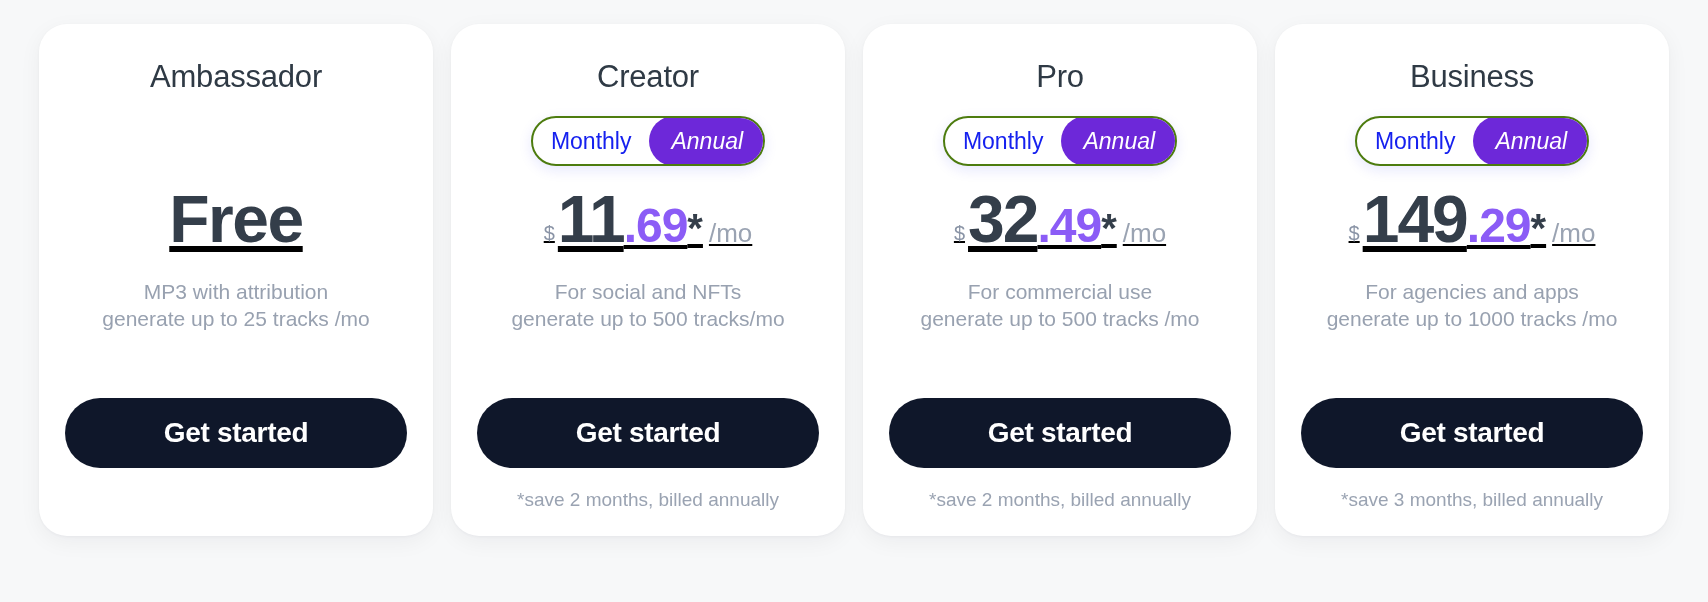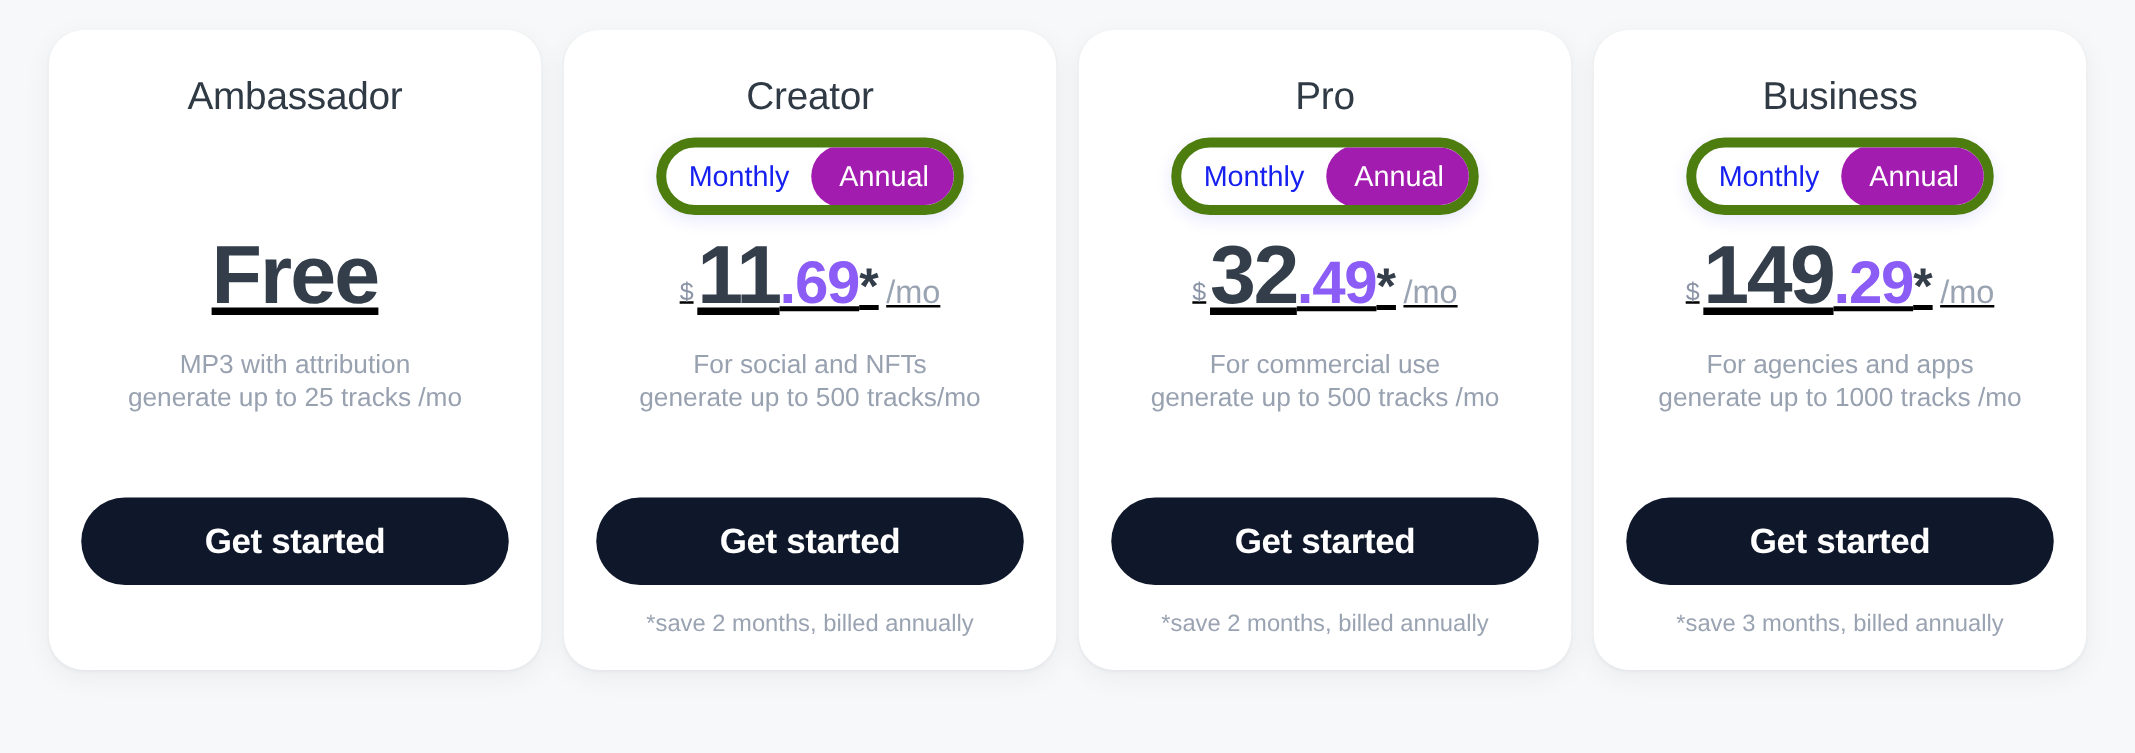--- a/index.html
+++ b/index.html
@@ -52,21 +52,21 @@
   .toggle-wrap {
     margin-top: 24px;
     height: 46px;
     display: flex;
     align-items: center;
     justify-content: center;
   }
   .toggle {
     display: inline-flex;
     align-items: center;
-    border: 8px solid #4d7c0f;
+    border: 2px solid #4d7c0f;
     background: #ffffff;
     border-radius: 999px;
     padding: 0;
     height: 46px;
     box-shadow: 0 4px 14px rgba(22, 33, 239, 0.10);
     overflow: hidden;
   }
   .toggle-option {
     font-size: 23px;
     line-height: 1;
@@ -77,25 +77,26 @@
     justify-content: center;
     color: #1621ef;
     background: transparent;
     border: none;
     border-radius: 999px;
     cursor: pointer;
     font-family: "Liberation Sans", sans-serif;
     white-space: nowrap;
   }
   .toggle-option.active {
-    background: #a21caf;
+    background: #6d28d9;
     color: #ffffff;
     padding: 0 22px;
     margin: -2px -2px -2px 0;
     height: 50px;
+    font-style: italic;
   }
 
   
   .price-row {
     margin-top: 22px;
     display: flex;
     align-items: baseline;
     justify-content: flex-end;
     height: 74px;
     white-space: nowrap;

